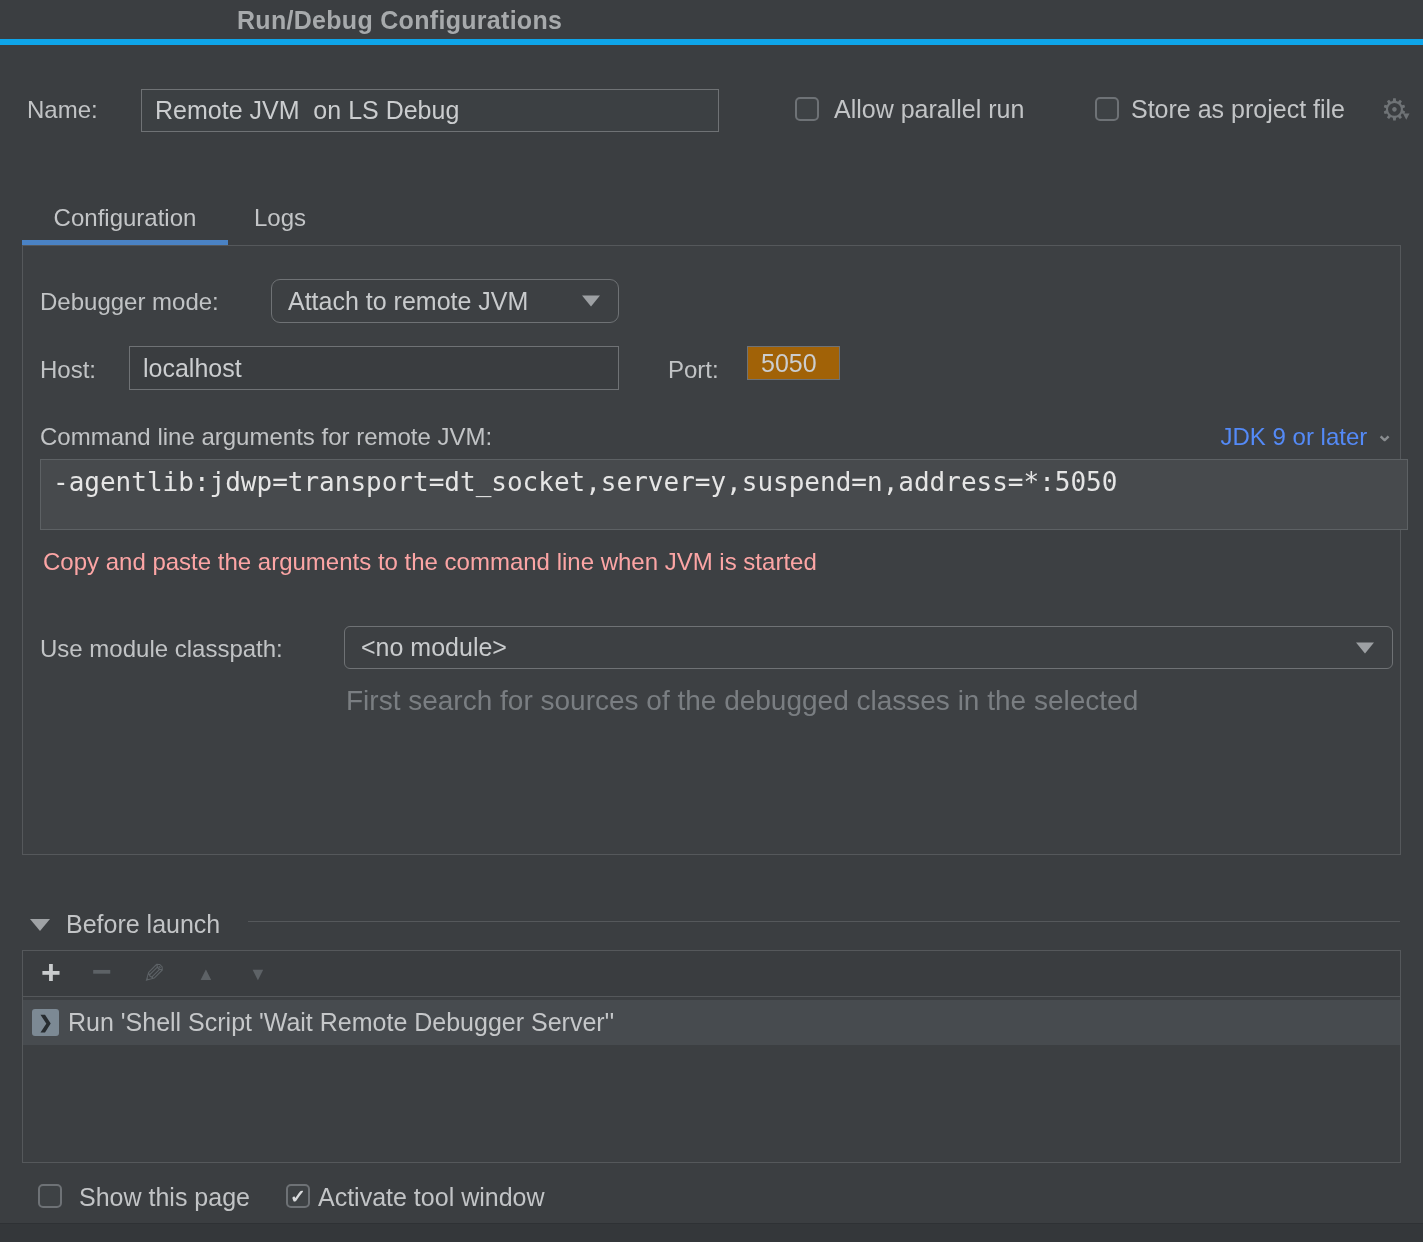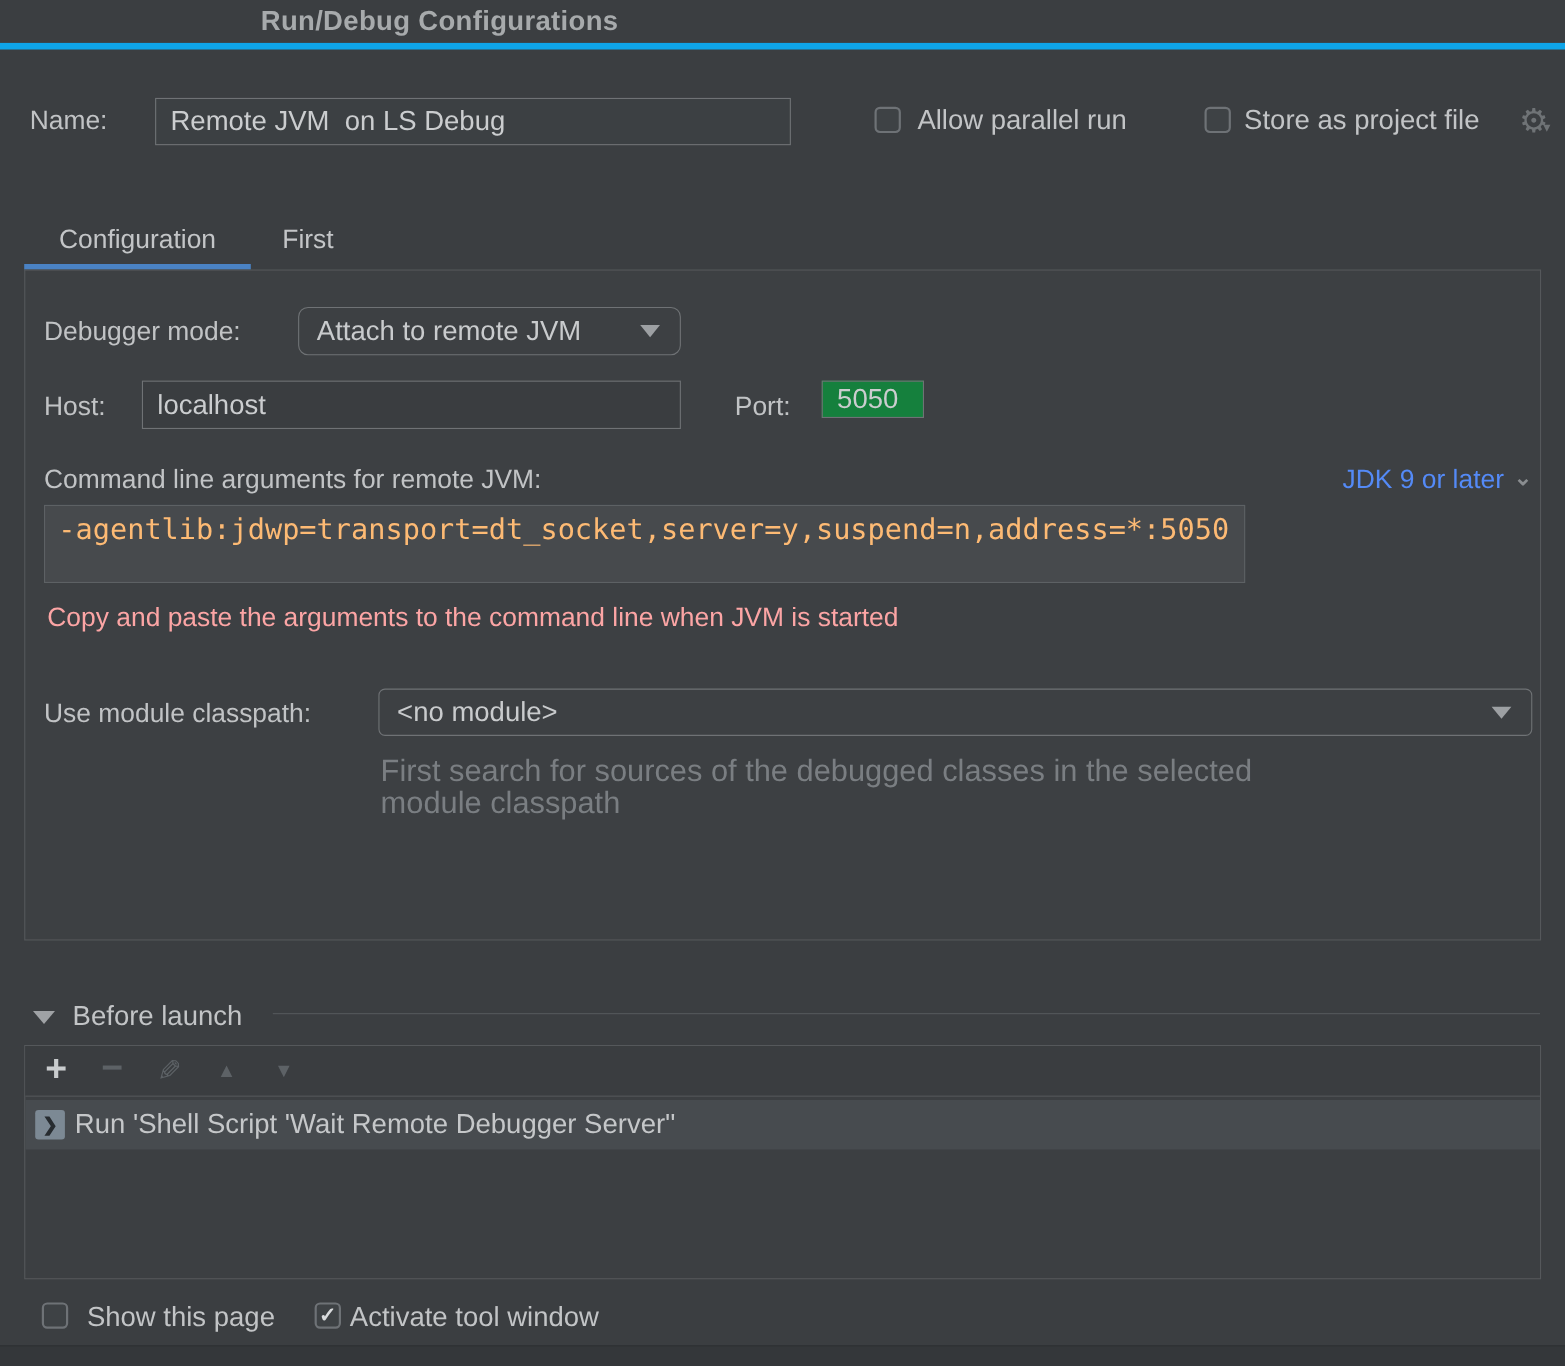--- a/index.html
+++ b/index.html
@@ -54,30 +54,30 @@
     background:#3d4043; color:#c9cbcd; font-size:25px;
     display:flex; align-items:center; padding:0 16px; }
   .dm-combo{ left:271px; top:279px; width:348px; height:44px; }
   .tri-down{ width:0; height:0; border-left:9px solid transparent;
     border-right:9px solid transparent; border-top:11px solid #9da0a3;
     position:absolute; right:18px; top:50%; transform:translateY(-50%); }
 
   .host-label{ position:absolute; left:40px; top:356px; }
   .host-field{ left:129px; top:346px; width:490px; height:44px; background:#3a3d40; }
   .port-label{ position:absolute; left:668px; top:356px; }
-  .port-field{ left:747px; top:346px; width:93px; height:28px; background:#15803d; }
+  .port-field{ left:747px; top:346px; width:93px; height:28px; background:#a16207; }
 
   .cla-label{ position:absolute; left:40px; top:423px; }
   .jdk-link{ position:absolute; top:423px; right:30px; color:#548af7; font-size:24px;
     display:flex; align-items:center; gap:9px; }
   .jdk-link .chev{ color:#8a8d90; font-size:20px; font-weight:bold; transform:translateY(-3px); }
 
-  .args-box{ position:absolute; left:40px; top:459px; width:1092px; height:71px;
+  .args-box{ position:absolute; left:40px; top:459px; width:1368px; height:71px;
     background:#474a4d; border:1.5px solid #5d6164; padding:6px 12px;
-    font-family:"DejaVu Sans Mono", monospace; font-size:26px; color:#fdba74;
+    font-family:"DejaVu Sans Mono", monospace; font-size:26px; color:#e5e5e5;
     line-height:1.25; overflow:hidden; }
   .args-hint{ position:absolute; left:43px; top:548px; color:#fca5a5; font-size:24px; }
 
   .umc-label{ position:absolute; left:40px; top:635px; }
   .umc-combo{ left:344px; top:626px; width:1049px; height:43px; border-radius:6px; }
   .umc-hint{ position:absolute; left:346px; top:686px; color:#7a7e82; font-size:28px;
     line-height:29px; }
 
   
   .bl-header{ position:absolute; left:30px; top:910px; display:flex; align-items:center; }
@@ -130,21 +130,21 @@
 
   <span class="checkbox cb-parallel"></span>
   <span class="cb-label cb-parallel-label">Allow parallel run</span>
 
   <span class="checkbox cb-store"></span>
   <span class="cb-label cb-store-label">Store as project file</span>
   <span class="gear"><span>⚙</span><span class="drop">▾</span></span>
 
   <div class="tabs">
     <div class="tab t1">Configuration</div>
-    <div class="tab t2">First</div>
+    <div class="tab t2">Logs</div>
   </div>
   <div class="tab-underline"></div>
 
   <div class="panel"></div>
 
   <span class="lbl dm-label">Debugger mode:</span>
   <div class="combo dm-combo">
     <span>Attach to remote JVM</span>
     <span class="tri-down"></span>
   </div>
@@ -169,21 +169,20 @@
   </div>
   <span class="args-hint">Copy and paste the arguments to the command line when JVM is started</span>
 
   <span class="lbl umc-label">Use module classpath:</span>
   <div class="combo umc-combo">
     <span>&lt;no module&gt;</span>
     <span class="tri-down"></span>
   </div>
   <div class="umc-hint">
     <div>First search for sources of the debugged classes in the selected</div>
-    <div>module classpath</div>
   </div>
 
   <div class="bl-header">
     <span class="bl-arrow"></span>
     <span class="bl-title">Before launch</span>
   </div>
   <div class="bl-line"></div>
 
   <div class="bl-panel">
     <div class="bl-toolbar">

